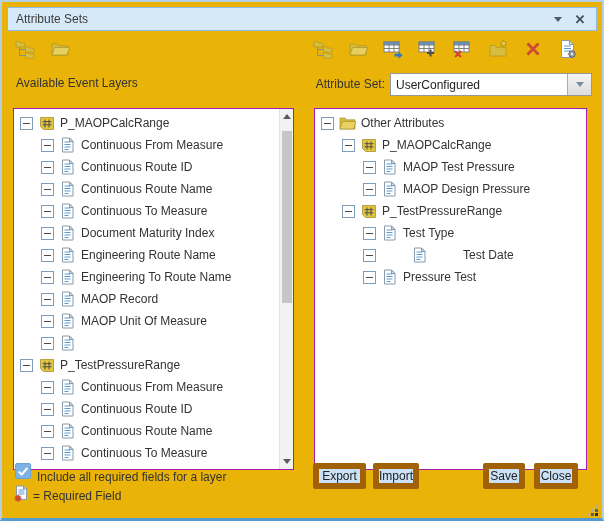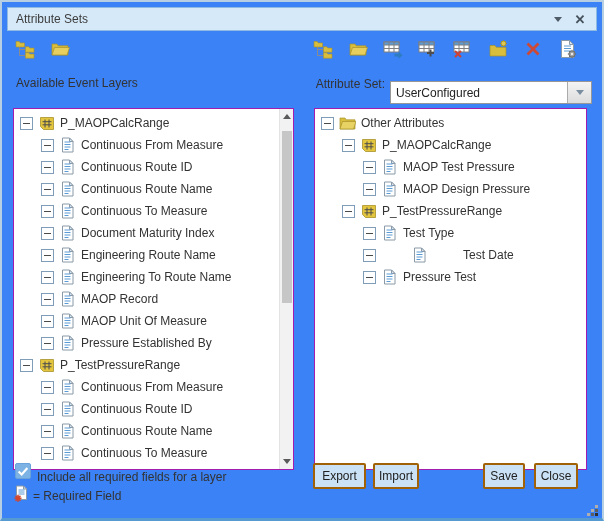--- a/index.html
+++ b/index.html
@@ -1,36 +1,36 @@
 <!DOCTYPE html>
 <html><head>
 <meta charset="utf-8">
 <style>
   html,body{margin:0;padding:0;background:#fff;}
   *{box-sizing:border-box;font-family:"Liberation Sans",sans-serif;}
-  #window{position:relative;width:604px;height:521px;background:#3b82f6;
+  #window{position:relative;width:604px;height:521px;background:#eab308;
     border:2px solid #b7cfe2;border-bottom:3px solid #569ad2;overflow:hidden;}
   
   .titlebar{position:absolute;left:5px;top:5px;width:590px;height:24px;
     background:#d6e9f8;border:1px solid #8fbbe3;display:flex;align-items:center;padding:0 8px;}
   .titlebar .title{font-size:12px;color:#3c3c3c;flex:1;}
   .tb-btn{width:16px;height:16px;display:flex;align-items:center;justify-content:center;margin-left:6px;cursor:default;}
   .dock-tri{width:0;height:0;border-left:4px solid transparent;border-right:4px solid transparent;border-top:5px solid #4f5b66;}
   .close-x{font-size:13px;font-weight:bold;color:#44505a;line-height:1;}
   
   .tool-btn{position:static;display:inline-flex;width:26px;height:24px;align-items:center;justify-content:center;}
   #tools-left{position:absolute;left:10px;top:35px;display:flex;gap:9px;}
   #tools-right{position:absolute;left:308px;top:35px;display:flex;gap:9px;}
   
   .panel-label{position:absolute;font-size:12px;color:#333;}
   #lbl-available{left:14px;top:74px;}
   #lbl-attrset{left:290px;top:75px;width:93px;text-align:right;}
   
   .combo{position:absolute;left:388px;top:71px;width:202px;height:23px;background:#fff;
-    border:1px solid #979797;display:flex;align-items:center;margin-top:8px;}
+    border:1px solid #979797;display:flex;align-items:center;}
   .combo .val{flex:1;font-size:12px;color:#222;padding:0 5px;white-space:nowrap;overflow:hidden;}
   .combo .drop{width:24px;height:21px;background:linear-gradient(#f4f4f4,#dcdcdc);
     border-left:1px solid #ababab;display:flex;align-items:center;justify-content:center;}
   .combo .drop i{width:0;height:0;border-left:4px solid transparent;border-right:4px solid transparent;border-top:5px solid #7a8ea0;}
   
   .panel{position:absolute;top:106px;height:362px;background:#fff;border:1px solid #a21caf;overflow:hidden;}
   #panel-left{left:11px;width:281px;}
   #panel-right{left:312px;width:273px;}
   .tree{position:absolute;left:0;top:0;right:0;bottom:0;padding-top:3px;overflow:hidden;}
   #panel-left .tree{right:14px;}
@@ -46,21 +46,21 @@
   .tri-up{width:0;height:0;border-left:4px solid transparent;border-right:4px solid transparent;border-bottom:5px solid #5a5a5a;}
   .tri-down{width:0;height:0;border-left:4px solid transparent;border-right:4px solid transparent;border-top:5px solid #5a5a5a;}
   .scroll-thumb{position:absolute;left:2px;width:10px;top:22px;height:172px;background:#c6c6c6;}
   
   .checkbox{position:absolute;left:13px;top:461px;width:16px;height:16px;border-radius:2px;
     background:#fff;border:1px solid #8aa9c4;display:flex;align-items:center;justify-content:center;}
   .checkbox.checked{background:#7cb3e4;border-color:#69a3da;}
   #lbl-include{left:35px;top:452px;margin-top:16px;}
   #req-icon{position:absolute;left:11px;top:483px;}
   #lbl-required{left:31px;top:487px;}
-  .btn{position:absolute;top:461px;height:26px;background:#cbe2f6;border:2px solid #a16207;
+  .btn{position:absolute;top:461px;height:26px;background:#cbe2f6;border:6px solid #a16207;
     border-radius:2px;font-size:12px;color:#222;display:flex;align-items:center;justify-content:center;padding:0;}
   #btn-export{left:311px;width:53px;} #btn-import{left:371px;width:46px;}
   #btn-save{left:481px;width:42px;}  #btn-close{left:532px;width:44px;}
   
   .grip{position:absolute;right:3px;bottom:2px;width:13px;height:13px;}
 </style>
 </head>
 <body>
 
 <div id="window">
@@ -277,21 +277,20 @@
         </div>
         <div class="tree-row" style="padding-left: 27px;">
           <span class="expander"></span>
           <span class="node-icon">
             <svg width="13" height="16" viewBox="0 0 13 16">
               <path d="M1.5 1 h7 l3.5 3.5 V15 H1.5z" fill="#fff" stroke="#8a9aa8"></path>
               <path d="M8.5 1 l3.5 3.5 H8.5z" fill="#dde7f0" stroke="#8a9aa8"></path>
               <path d="M3.5 5h6 M3.5 7.5h6 M3.5 10h6 M3.5 12.5h4" stroke="#5b9bd5"></path>
             </svg>
           </span>
-          <span class="node-label">Pressure Established By</span>
         </div>
         <div class="tree-row" style="padding-left: 6px;">
           <span class="expander"></span>
           <span class="node-icon">
             <svg width="16" height="15" viewBox="0 0 16 15">
               <path d="M1.5 1.5 H14.5 V13.5 H4.5 L1.5 10.5z" fill="#e3c63e" stroke="#a8922a" stroke-width=".8"></path>
               <path d="M6 3.5 V11.5 M10 3.5 V11.5 M3.5 5.7 H12.5 M3.5 8.8 H12.5" stroke="#4d4d4d" fill="none"></path>
             </svg>
           </span>
           <span class="node-label">P_TestPressureRange</span>

